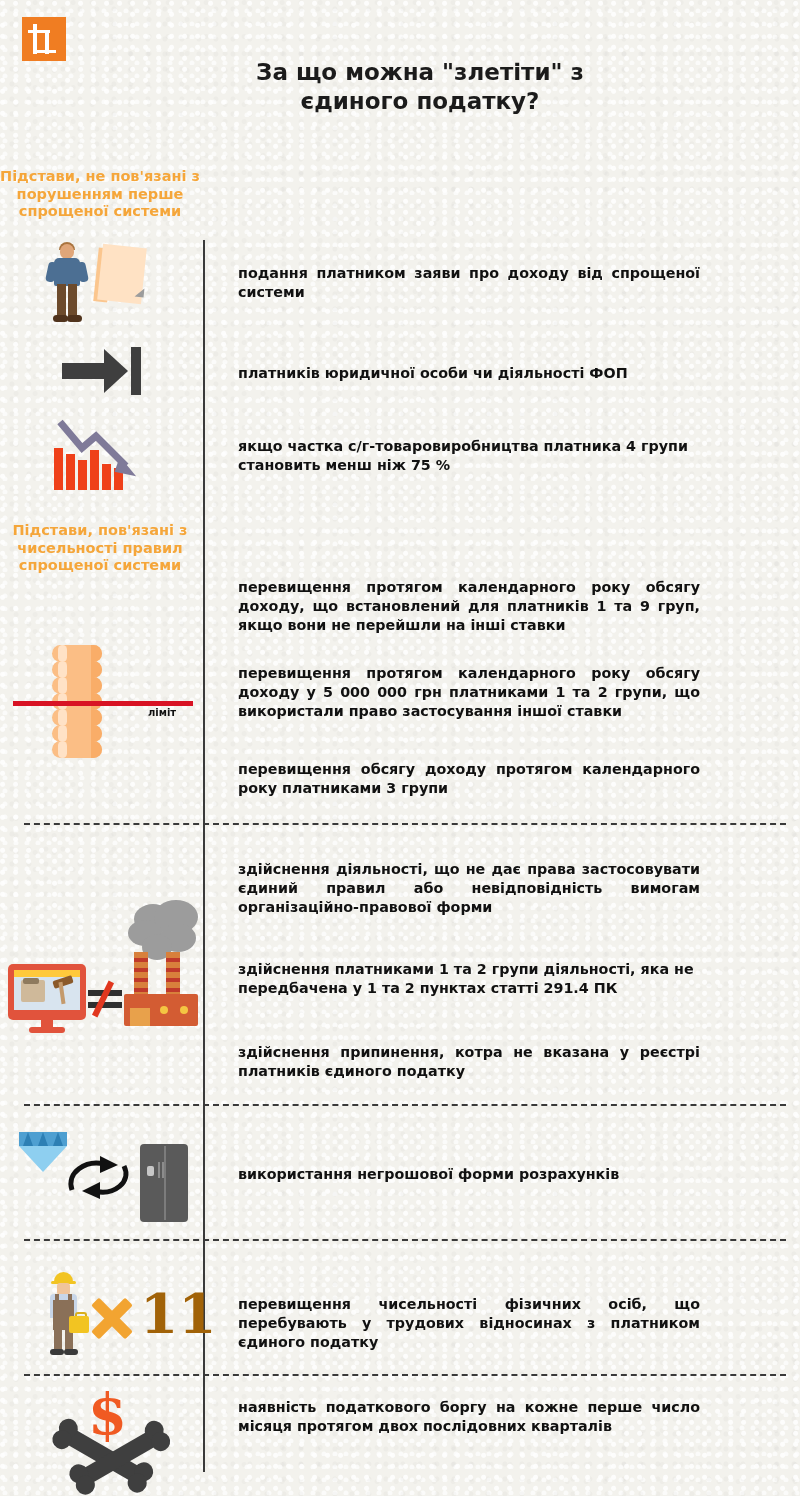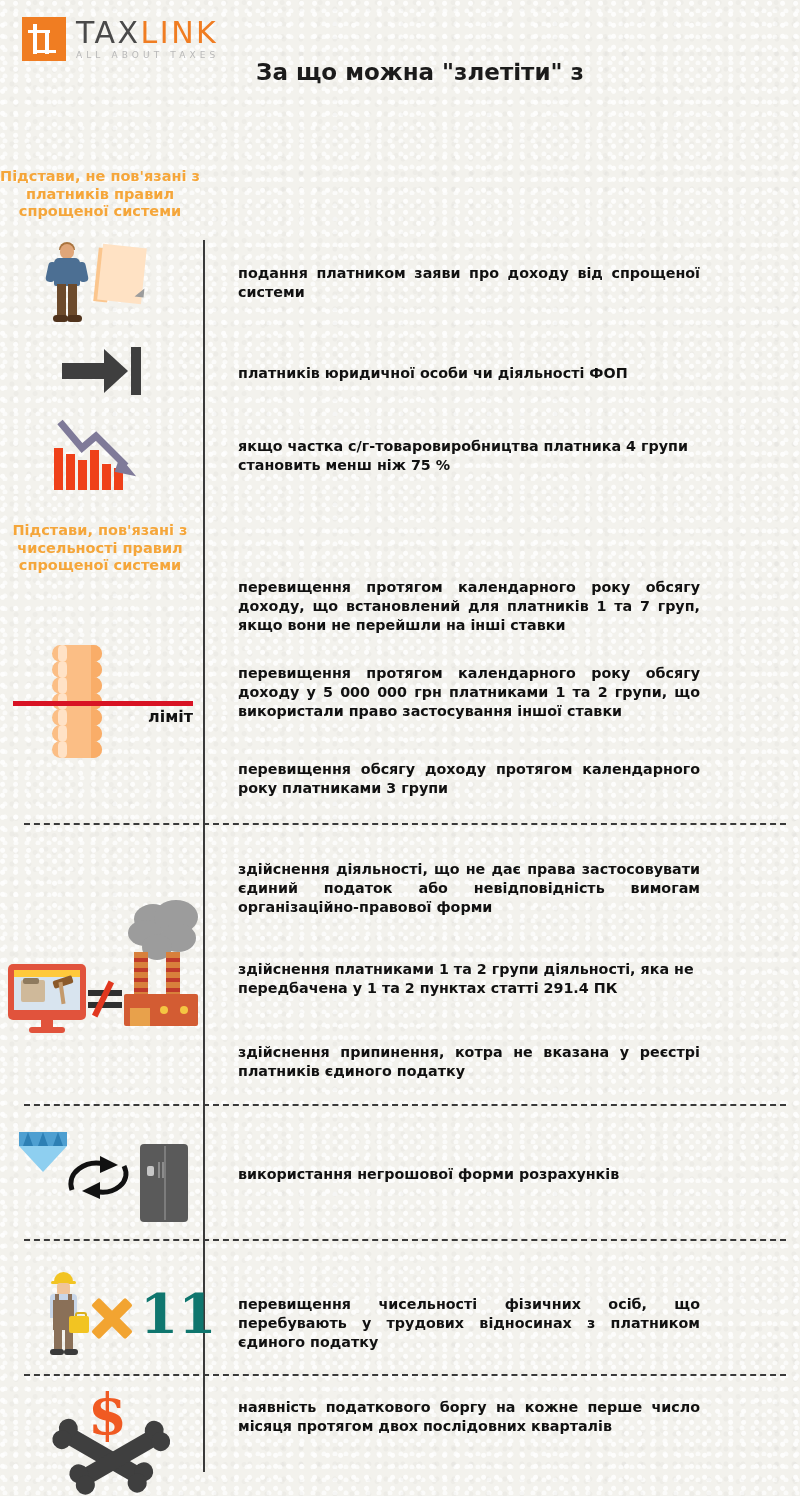--- a/index.html
+++ b/index.html
@@ -120,21 +120,21 @@
 
   
   #ic-coins{left:52px;top:645px;width:140px;height:110px;}
   #ic-coins .coin{
     position:absolute;left:0;width:50px;height:17px;border-radius:9px;background:#fbbe85;
   }
   #ic-coins .coin .hl{position:absolute;left:6px;top:0;width:9px;height:17px;border-radius:5px;background:#ffe2c6;}
   #ic-coins .coin .sh{position:absolute;right:0px;top:0;width:11px;height:17px;border-radius:0 9px 9px 0;background:#f9ad68;}
   #limit-line{position:absolute;left:-39px;top:56px;width:180px;height:5px;background:#d81324;}
   #limit-label{
-    position:absolute;left:96px;top:62px;color:#111;font-weight:bold;font-size:16px;
+    position:absolute;left:96px;top:62px;color:#111;font-weight:bold;font-size:10px;
   }
 
   
   #ic-pc-factory{left:8px;top:900px;width:190px;height:128px;}
   #ic-pc-factory .mon-body{position:absolute;left:0;top:64px;width:78px;height:56px;background:#e1533c;border-radius:5px;}
   #ic-pc-factory .mon-screen{position:absolute;left:6px;top:70px;width:66px;height:40px;background:#d8e4ef;}
   #ic-pc-factory .mon-bar{position:absolute;left:6px;top:70px;width:66px;height:7px;background:#ffc93c;}
   #ic-pc-factory .mon-neck{position:absolute;left:33px;top:120px;width:12px;height:9px;background:#e1533c;}
   #ic-pc-factory .mon-base{position:absolute;left:21px;top:127px;width:36px;height:6px;border-radius:3px;background:#e1533c;}
   #ic-pc-factory .mach{position:absolute;left:13px;top:80px;width:24px;height:22px;background:#cfb99a;border-radius:2px;}
@@ -185,21 +185,21 @@
   #ic-worker .sh2{position:absolute;left:28px;top:77px;width:14px;height:6px;border-radius:3px;background:#3a3a3a;}
   #ic-worker .case{position:absolute;left:33px;top:44px;width:20px;height:17px;background:#f2c422;border-radius:2px;}
   #ic-worker .case-h{position:absolute;left:39px;top:40px;width:8px;height:5px;border:2px solid #d8ae1c;border-bottom:none;border-radius:3px 3px 0 0;}
   #ic-worker .xmark{
     position:absolute;left:46px;top:18px;width:54px;height:54px;
   }
   #ic-worker .xmark i{position:absolute;left:6px;top:23px;width:48px;height:11px;background:#f2a431;border-radius:2px;}
   #ic-worker .xmark .a{transform:rotate(45deg);}
   #ic-worker .xmark .b{transform:rotate(-45deg);}
   #ic-worker .num{
-    position:absolute;left:104px;top:14px;font-size:55px;font-weight:bold;color:#0f766e;line-height:1;
+    position:absolute;left:104px;top:14px;font-size:55px;font-weight:bold;color:#a16207;line-height:1;
     font-family:"DejaVu Serif", serif;
   }
 
   
   #ic-bones{left:58px;top:1392px;width:110px;height:90px;}
   #ic-bones .bone{position:absolute;left:6px;top:38px;width:94px;height:17px;background:#3f3f3f;border-radius:9px;}
   #ic-bones .knob{position:absolute;width:19px;height:19px;border-radius:50%;background:#3f3f3f;}
   #ic-bones .dollar{
     position:absolute;left:30px;top:-6px;font-size:56px;font-weight:bold;color:#f05a22;line-height:1;
     font-family:"DejaVu Serif", serif;
@@ -210,35 +210,30 @@
 
 <div id="page"></div>
 
 <div id="logo">
   <div id="logo-mark">
     <span class="bar v1"></span>
       <span class="bar h1"></span>
     <span class="bar v2"></span>
       <span class="bar h2"></span>
   </div>
-  <div id="logo-text">
-    <div class="logo-line">
-      <span class="logo-word lw-tax">TAX</span><span class="logo-word lw-link">LINK</span>
-    </div>
-    <div id="logo-tag">ALL ABOUT TAXES</div>
-  </div>
 </div>
 
 <div id="title">
   <div>За що можна "злетіти" з</div>
+  <div>єдиного податку?</div>
 </div>
 
 <div id="divider"></div>
 
-<div class="sec-head" id="sec-head-1">Підстави, не пов'язані з платників правил спрощеної системи</div>
+<div class="sec-head" id="sec-head-1">Підстави, не пов'язані з порушенням перше спрощеної системи</div>
 
 <div class="icon" id="ic-person-doc">
   <span class="doc2"></span>
     <span class="doc"></span>
     <span class="doc-fold"></span>
   <span class="hair"></span>
     <span class="head"></span>
   <span class="arm-l"></span>
     <span class="arm-r"></span>
     <span class="torso"></span>
@@ -297,21 +292,21 @@
       <span class="hl"></span>
       <span class="sh"></span>
     </span>
   <span class="coin" style="top:96px;">
       <span class="hl"></span>
       <span class="sh"></span>
     </span>
   <span id="limit-line"></span>
   <span id="limit-label">ліміт</span>
 </div>
-<div class="txt" style="top:578px;">перевищення протягом календарного року обсягу доходу, що встановлений для платників 1 та 7 груп, якщо вони не перейшли на інші ставки</div>
+<div class="txt" style="top:578px;">перевищення протягом календарного року обсягу доходу, що встановлений для платників 1 та 9 груп, якщо вони не перейшли на інші ставки</div>
 <div class="txt" style="top:664px;">перевищення протягом календарного року обсягу доходу у 5 000 000 грн платниками 1 та 2 групи, що використали право застосування іншої ставки</div>
 <div class="txt" style="top:760px;">перевищення обсягу доходу протягом календарного року платниками 3 групи</div>
 
 <div class="dashed" style="top:823px;"></div>
 
 <div class="icon" id="ic-pc-factory">
   <span class="smoke" style="left:126px;top:4px;width:38px;height:30px;"></span>
   <span class="smoke" style="left:146px;top:0px;width:44px;height:34px;"></span>
   <span class="smoke" style="left:120px;top:20px;width:34px;height:26px;"></span>
   <span class="smoke" style="left:152px;top:24px;width:36px;height:28px;"></span>
@@ -340,21 +335,21 @@
   <span class="hammer-h"></span>
     <span class="hammer-s"></span>
   <span class="mon-neck"></span>
     <span class="mon-base"></span>
   <span class="neq">
     <span class="l1"></span>
       <span class="l2"></span>
       <span class="sl"></span>
   </span>
 </div>
-<div class="txt" style="top:860px;">здійснення діяльності, що не дає права застосовувати єдиний податок або невідповідність вимогам організаційно-правової форми</div>
+<div class="txt" style="top:860px;">здійснення діяльності, що не дає права застосовувати єдиний правил або невідповідність вимогам організаційно-правової форми</div>
 <div class="txt nojust" style="top:960px;">здійснення платниками 1 та 2 групи діяльності, яка не передбачена у 1 та 2 пунктах статті 291.4 ПК</div>
 <div class="txt" style="top:1043px;">здійснення припинення, котра не вказана у реєстрі платників єдиного податку</div>
 
 <div class="dashed" style="top:1104px;"></div>
 
 <div class="icon" id="ic-diamond-safe">
   <span class="dia-top"></span>
   <span class="dia-facet" style="left:9px;"></span>
   <span class="dia-facet" style="left:24px;"></span>
   <span class="dia-facet" style="left:39px;"></span>

